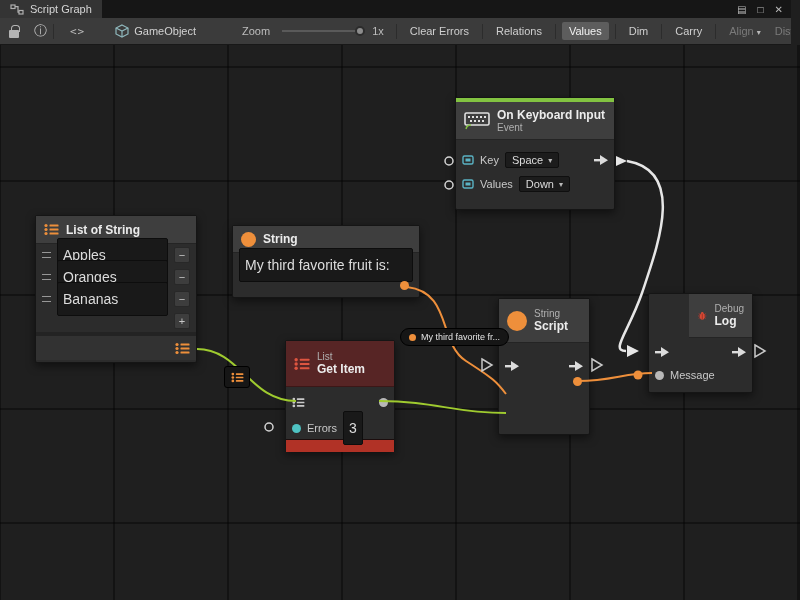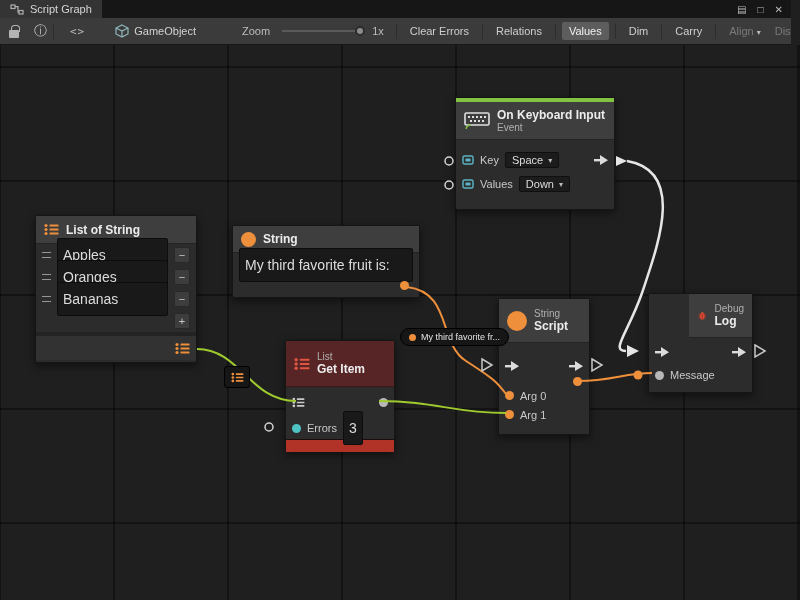--- a/index.html
+++ b/index.html
@@ -388,30 +388,20 @@
         <svg class="flow-arrow" width="14" height="10" viewBox="0 0 14 10">
           <rect x="0" y="4" width="7" height="2.4" fill="currentColor"></rect>
             <polygon points="6,0 14,5.2 6,10" fill="currentColor"></polygon>
         </svg>
         <svg class="flow-arrow" width="14" height="10" viewBox="0 0 14 10">
           <rect x="0" y="4" width="7" height="2.4" fill="currentColor"></rect>
             <polygon points="6,0 14,5.2 6,10" fill="currentColor"></polygon>
         </svg>
       </div>
       <span class="port-dot dot-orange result-dot"></span>
-      <div class="args">
-        <div class="n-row">
-          <span class="port-dot dot-orange"></span>
-          <span class="lbl">Arg 0</span>
-        </div>
-        <div class="n-row">
-          <span class="port-dot dot-orange"></span>
-          <span class="lbl">Arg 1</span>
-        </div>
-      </div>
     </div>
 
     <div class="node" id="node-log">
       <div class="n-header">
         <svg width="18" height="16" viewBox="0 0 18 16">
           <g stroke="#c9362a" stroke-width="1.3">
             <line x1="3" y1="4" x2="6" y2="6"></line>
               <line x1="2" y1="8" x2="6" y2="8"></line>
               <line x1="3" y1="12" x2="6" y2="10"></line>
             <line x1="15" y1="4" x2="12" y2="6"></line>

